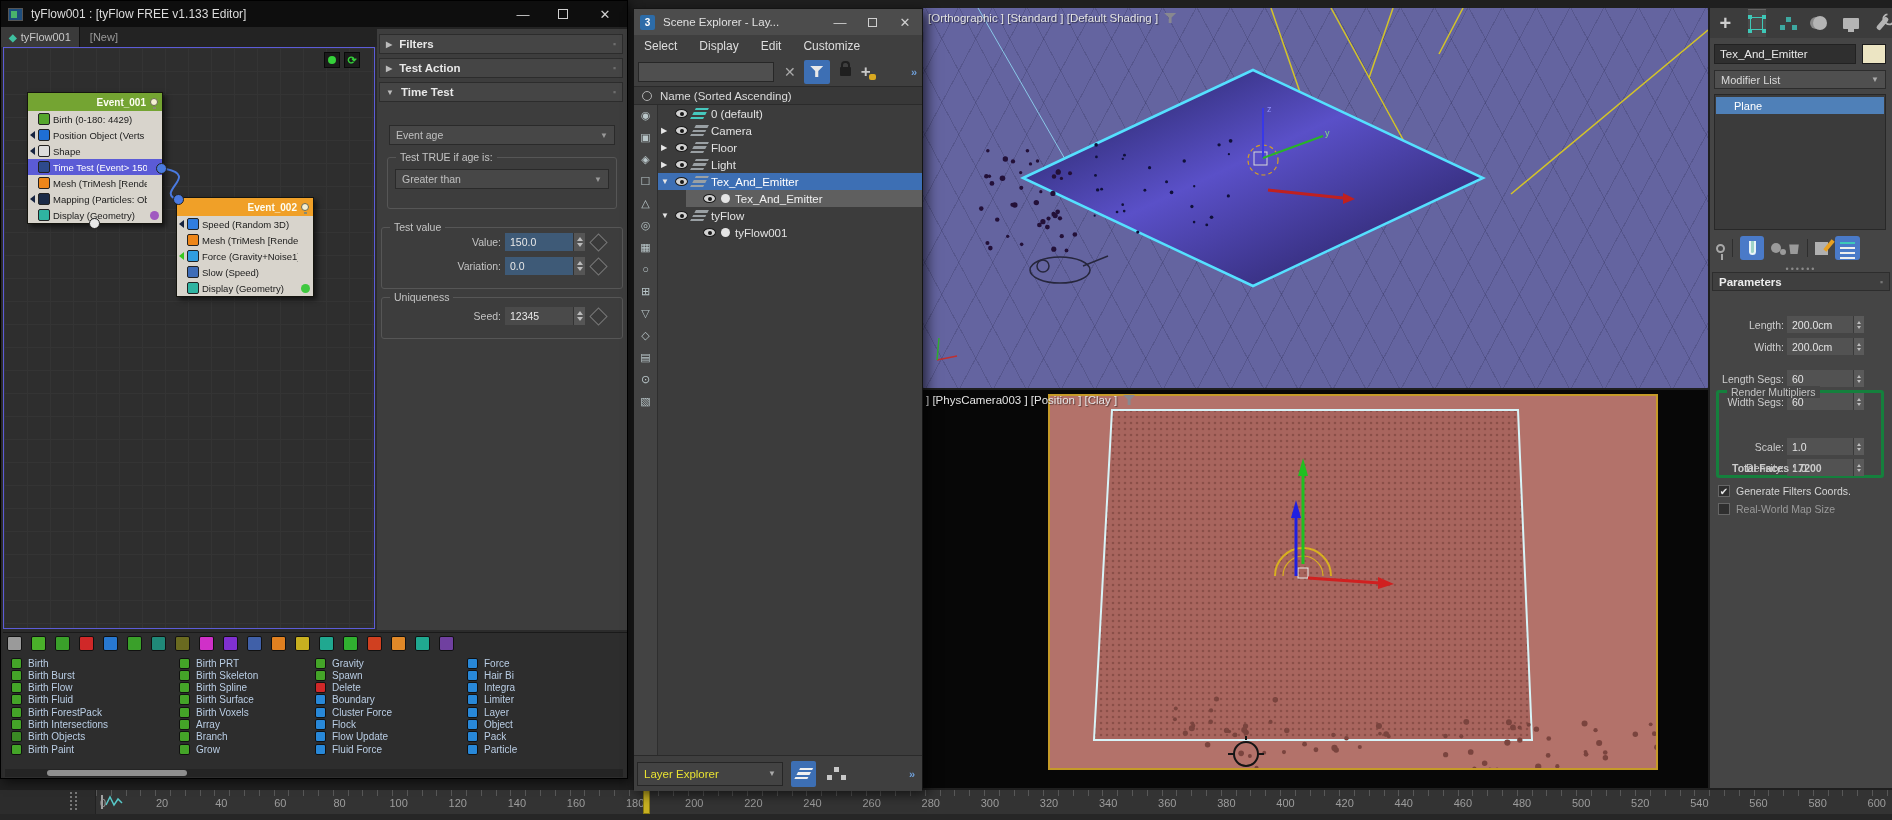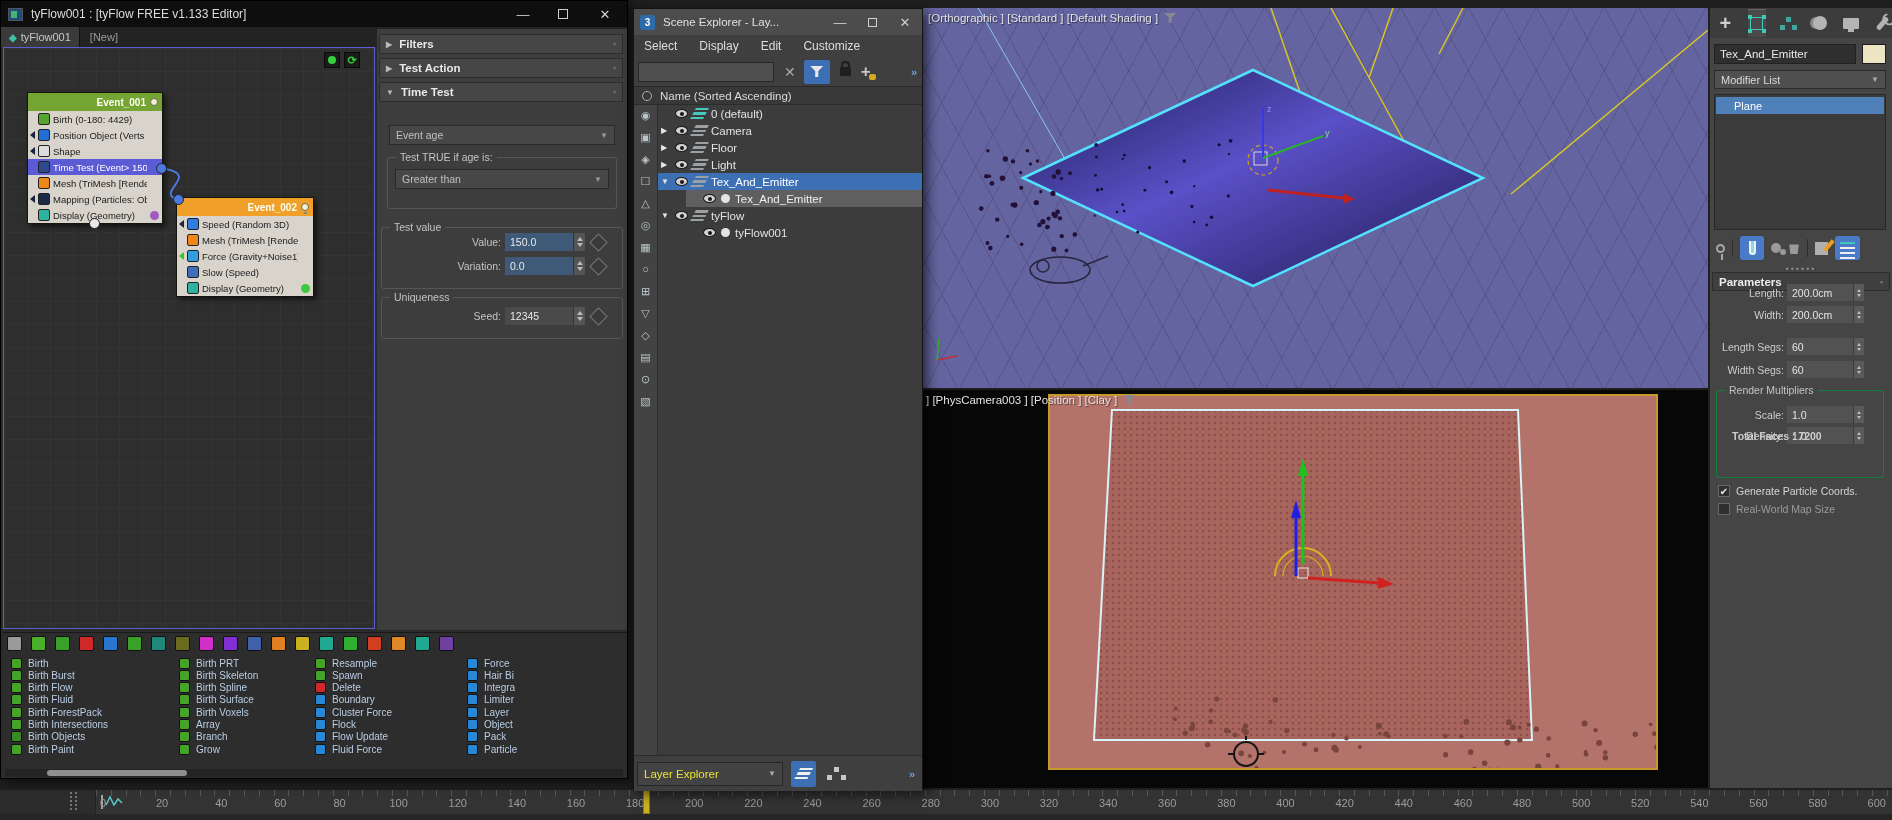--- a/index.html
+++ b/index.html
@@ -129,28 +129,28 @@
   .tubebtn{width:24px;height:24px;background:#4a7ac8;border-radius:3px;display:flex;align-items:center;justify-content:center;}
   .tube{width:7px;height:14px;border:2px solid #e8f4f8;border-top:none;border-radius:0 0 4px 4px;background:#9fd4c8;}
   .uniqico{width:10px;height:10px;border-radius:50%;background:#9a9a9a;box-shadow:7px 4px 0 -2px #9a9a9a;}
   .trashico{width:12px;height:12px;background:#9a9a9a;clip-path:polygon(10% 20%,90% 20%,80% 100%,20% 100%);position:relative;}
   .editico{width:13px;height:13px;background:#b0b0b0;position:relative;}
   .editico::after{content:'';position:absolute;right:-3px;top:-3px;width:4px;height:13px;background:#e8a020;transform:rotate(40deg);}
   .listbtn{width:25px;height:24px;background:#4a7ac8;border-radius:3px;display:flex;align-items:center;justify-content:center;}
   .listico{width:15px;height:2.5px;background:#eee;box-shadow:0 5px 0 #eee,0 10px 0 #eee,0 -5px 0 #3ec8b8;}
   #cgrip{position:absolute;left:0;top:256px;width:100%;text-align:center;color:#8a8a8a;font-size:9px;letter-spacing:2px;}
   #cparams-h{position:absolute;left:2px;top:264px;width:178px;height:19px;background:#3f3f3f;border:1px solid #2d2d2d;display:flex;align-items:center;gap:6px;padding:0 6px;font-weight:bold;color:#ececec;font-size:11.5px;}
-  .crow{position:absolute;display:flex;align-items:center;font-size:10.5px;color:#cccccc;}
+  .crow{position:absolute;display:flex;align-items:center;font-size:10.5px;color:#cccccc;margin-top:32px;}
   .crow .cl{width:72px;text-align:right;margin-right:3px;}
   .cfield{width:66px;height:17px;background:#525252;display:flex;align-items:center;padding:0 5px;color:#e4e4e4;font-size:10.5px;}
   .cspin{width:11px;height:17px;background:#5a5a5a;border-left:1px solid #3a3a3a;display:flex;flex-direction:column;align-items:center;justify-content:center;gap:2px;}
   .cspin i{width:0;height:0;border-left:2.5px solid transparent;border-right:2.5px solid transparent;}
   .cspin i.u{border-bottom:3.5px solid #bdbdbd;}
   .cspin i.d{border-top:3.5px solid #bdbdbd;}
-  #rmbox{position:absolute;left:6px;top:382px;width:168px;height:88px;border:1px solid #15803d;border-radius:3px;}
+  #rmbox{position:absolute;left:6px;top:382px;width:168px;height:88px;border:3px solid #15803d;border-radius:3px;}
   .chkrow{position:absolute;display:flex;align-items:center;gap:6px;font-size:10.5px;color:#d4d4d4;}
   .chkbox{width:12px;height:12px;background:#2f2f2f;border:1px solid #666;display:flex;align-items:center;justify-content:center;color:#e8e8e8;font-size:10px;}
 
   
   #timeline{left:0;top:790px;width:1892px;height:24px;background:#333;}
   #tl-left{position:absolute;left:0;top:0;width:96px;height:24px;background:#2c2c2c;border-right:1px solid #222;}
   #tl-grip{position:absolute;left:70px;top:2px;width:8px;height:20px;background:repeating-linear-gradient(180deg,#777 0 2px,transparent 2px 4px),repeating-linear-gradient(180deg,#777 0 2px,transparent 2px 4px);background-size:2px 100%,2px 100%;background-position:0 0,5px 0;background-repeat:no-repeat;}
   #tl-ticks{position:absolute;left:96px;top:0;width:1796px;height:6px;background:repeating-linear-gradient(90deg,#575757 0 1px,transparent 1px 14.8px);}
   #tl-labels{position:absolute;left:103px;top:7px;width:1774px;display:flex;justify-content:space-between;}
   .tick{font-size:11px;color:#9c9c9c;transform:translateX(-50%);width:0;display:flex;justify-content:center;}
@@ -502,21 +502,21 @@
             <i class="d"></i>
           </span>
         </div>
       </div>
     <div class="crow" style="left:22px;top:422px;font-weight:bold;">
       <span>Total Faces :</span>&nbsp;
       <span>7200</span>
     </div>
     <div class="chkrow" style="left:8px;top:477px;">
       <span class="chkbox">✔</span>
-      <span>Generate Particle Coords.</span>
+      <span>Generate Filters Coords.</span>
     </div>
     <div class="chkrow" style="left:8px;top:495px;color:#9a9a9a;">
       <span class="chkbox"></span>
       <span>Real-World Map Size</span>
     </div>
   </div>
 
   <div id="timeline" class="abs">
     <div id="tl-left">
       <svg class="wave" width="26" height="18">
@@ -870,21 +870,21 @@
 
           <div class="ditem">
             <span class="dicon" style="background: rgb(68, 164, 40);"></span>
             <span class="dlabel">Grow</span>
           </div>
         </div>
       <div class="dcol" style="left:312px;">
 
           <div class="ditem">
             <span class="dicon" style="background: rgb(68, 164, 40);"></span>
-            <span class="dlabel">Resample</span>
+            <span class="dlabel">Gravity</span>
           </div>
 
           <div class="ditem">
             <span class="dicon" style="background: rgb(68, 164, 40);"></span>
             <span class="dlabel">Spawn</span>
           </div>
 
           <div class="ditem">
             <span class="dicon" style="background: rgb(208, 40, 40);"></span>
             <span class="dlabel">Delete</span>

